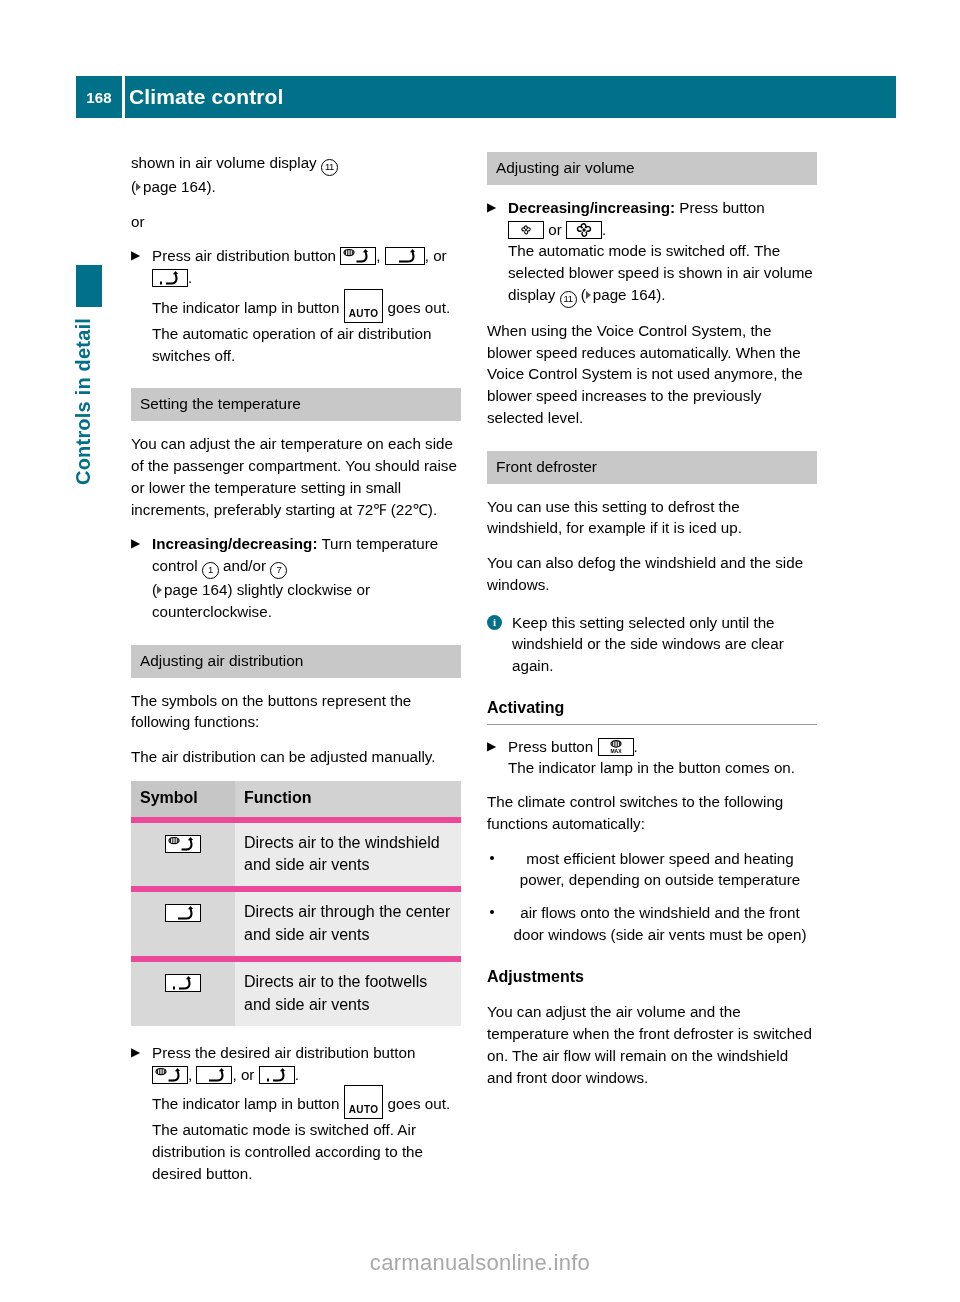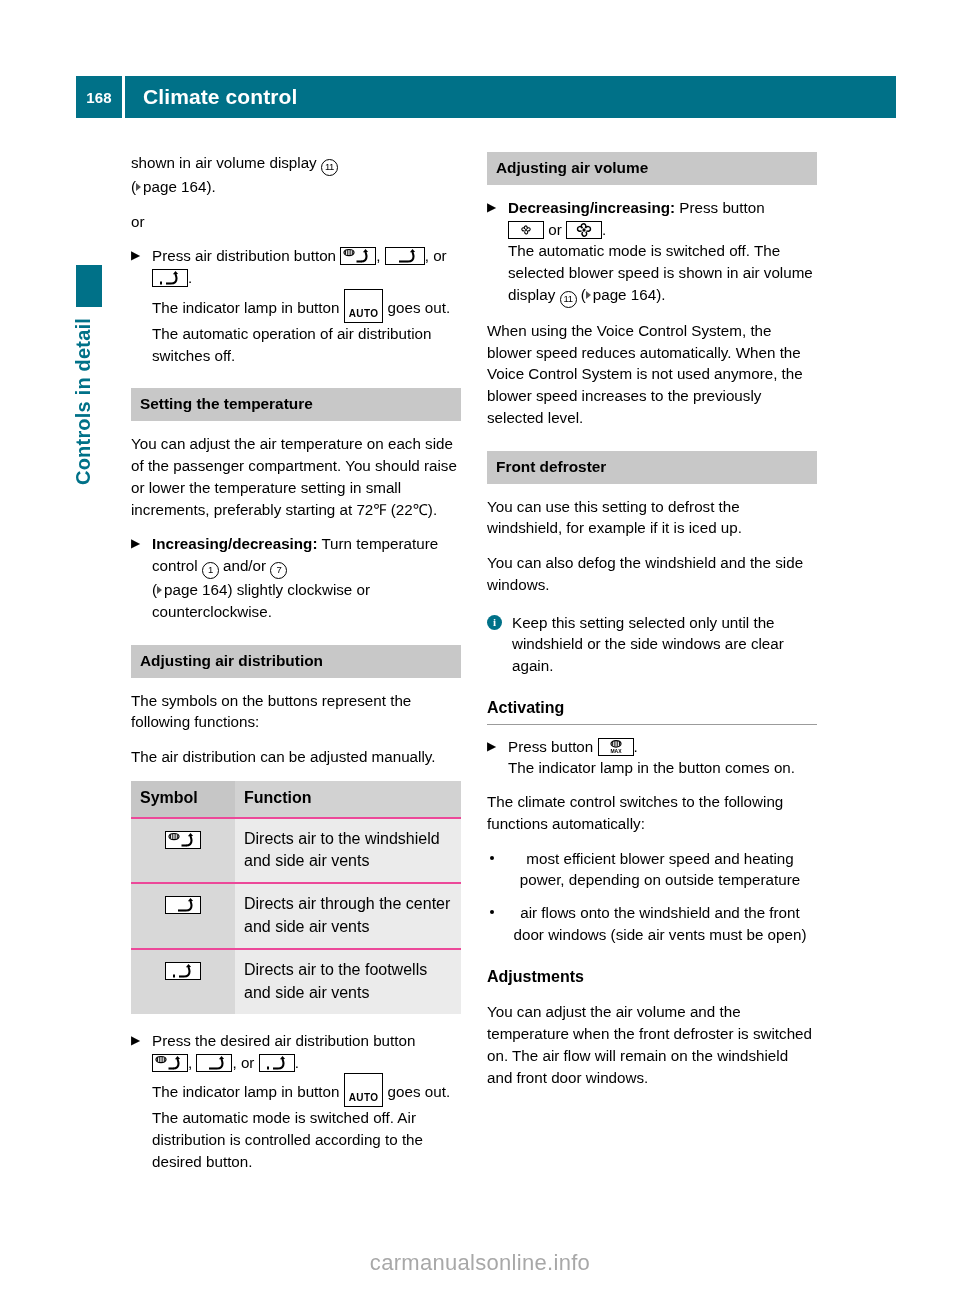--- a/index.html
+++ b/index.html
@@ -37,21 +37,21 @@
   }
   #header-divider {
     width: 3px;
     align-self: stretch;
     background: #ffffff;
   }
   #header-title {
     color: #ffffff;
     font-size: 21px;
     font-weight: bold;
-    padding-left: 18px;
+    padding-left: 4px;
     letter-spacing: .1px;
   }
 
   
   #side-tab-square {
     position: absolute;
     left: 76px;
     top: 265px;
     width: 26px;
     height: 42px;
@@ -80,21 +80,21 @@
     line-height: 1.43;
   }
   #col-left  { left: 131px; }
   #col-right { left: 487px; }
 
   
   p { margin: 0 0 13px 0; }
 
   .section-head {
     background: #c8c8c8;
-    font-weight: bold;
+    font-weight: normal;
     font-size: 15.4px;
     padding: 5px 9px 6px 9px;
     margin: 0 0 12px 0;
   }
   .section-head.spaced { margin-top: 22px; }
 
   .sub-head {
     font-weight: bold;
     font-size: 16px;
     margin: 20px 0 0 0;
@@ -219,21 +219,21 @@
   table.symtable td { text-align: left; vertical-align: top; }
   table.symtable thead th {
     background: #d2d2d2;
     font-weight: bold;
     padding: 6px 9px 7px 9px;
   }
   table.symtable thead th.col-sym { background: #c6c6c6; width: 86px; }
   table.symtable tbody td {
     background: #ebebeb;
     padding: 9px 9px 10px 9px;
-    border-top: 2px solid #ec4899;
+    border-top: 6px solid #ec4899;
     line-height: 1.4;
   }
   table.symtable tbody td.col-sym {
     background: #d8d8d8;
     text-align: center;
     padding-top: 10px;
   }
 
   
   #watermark {

